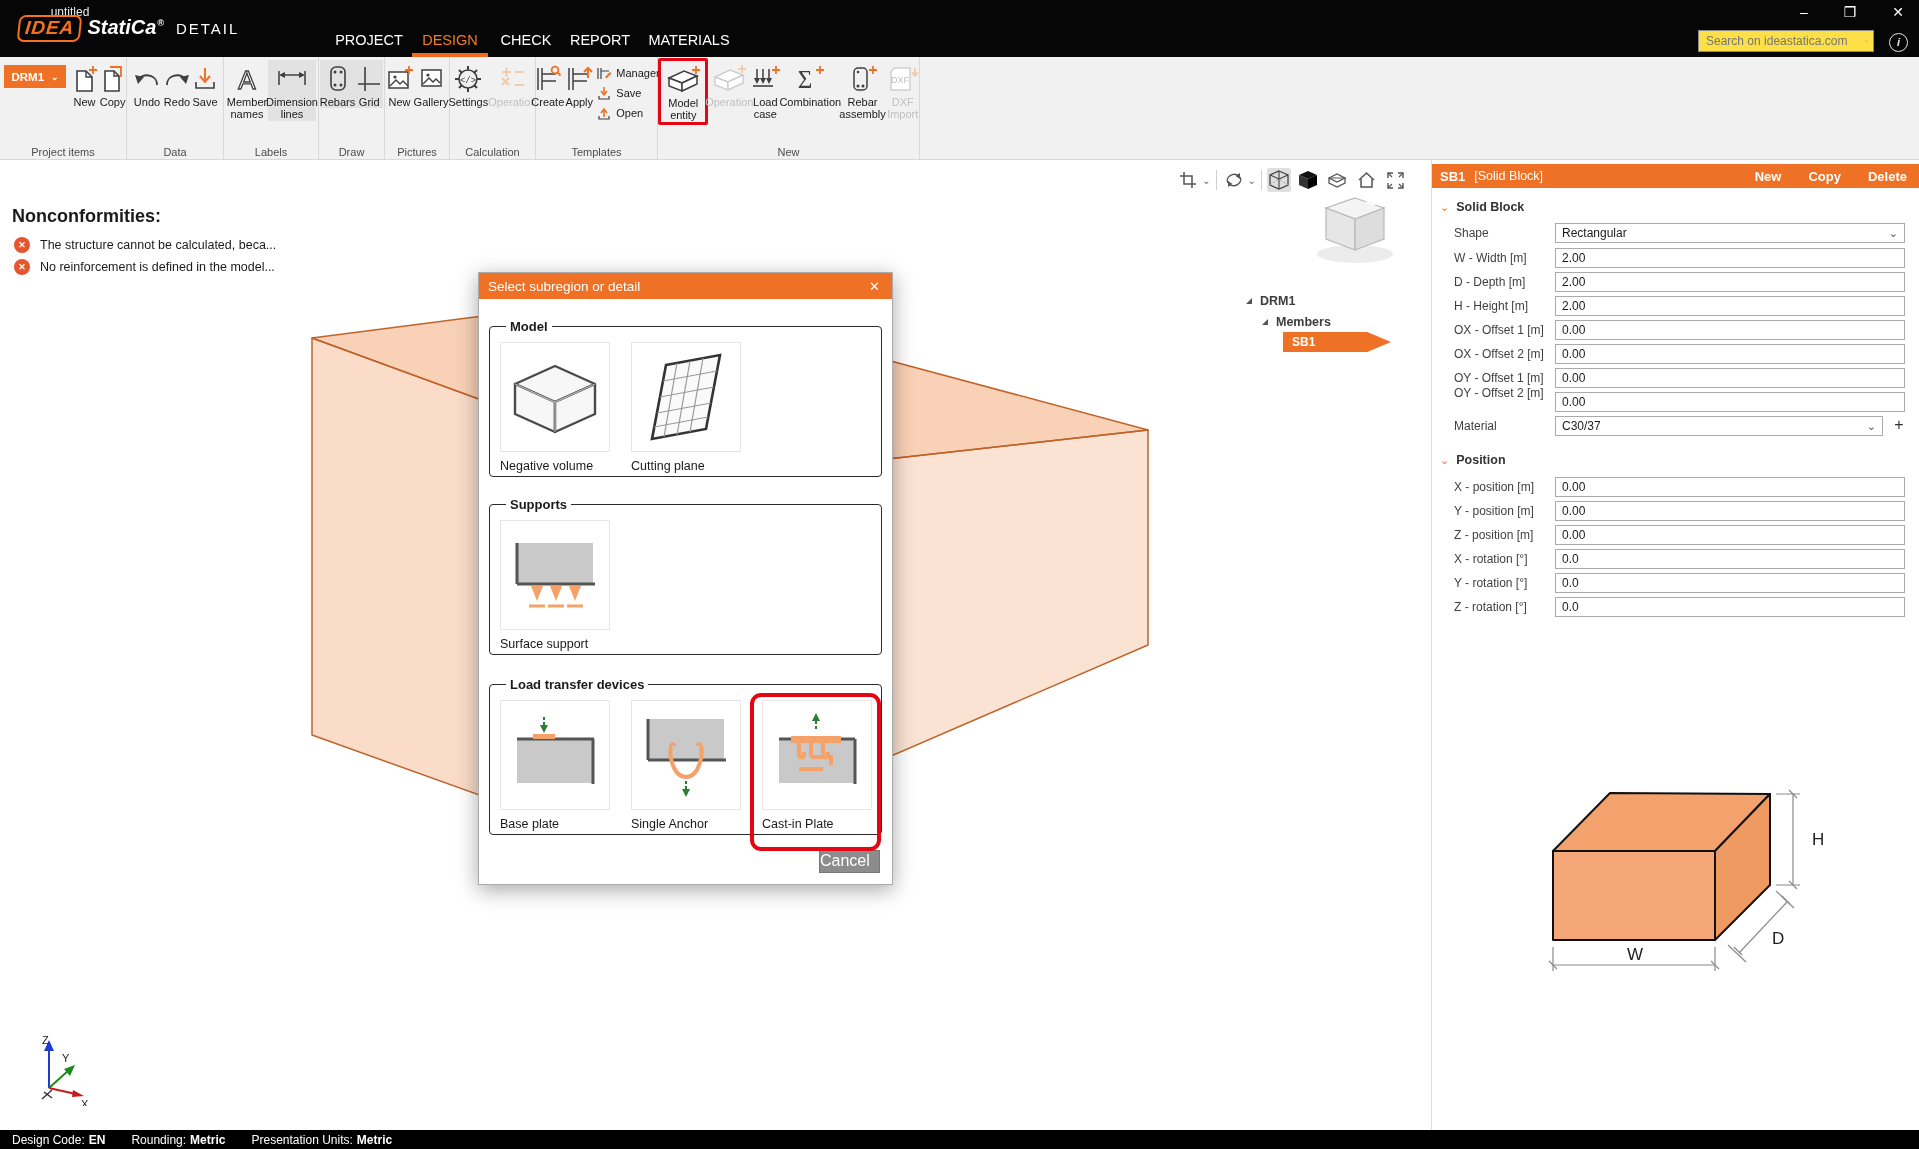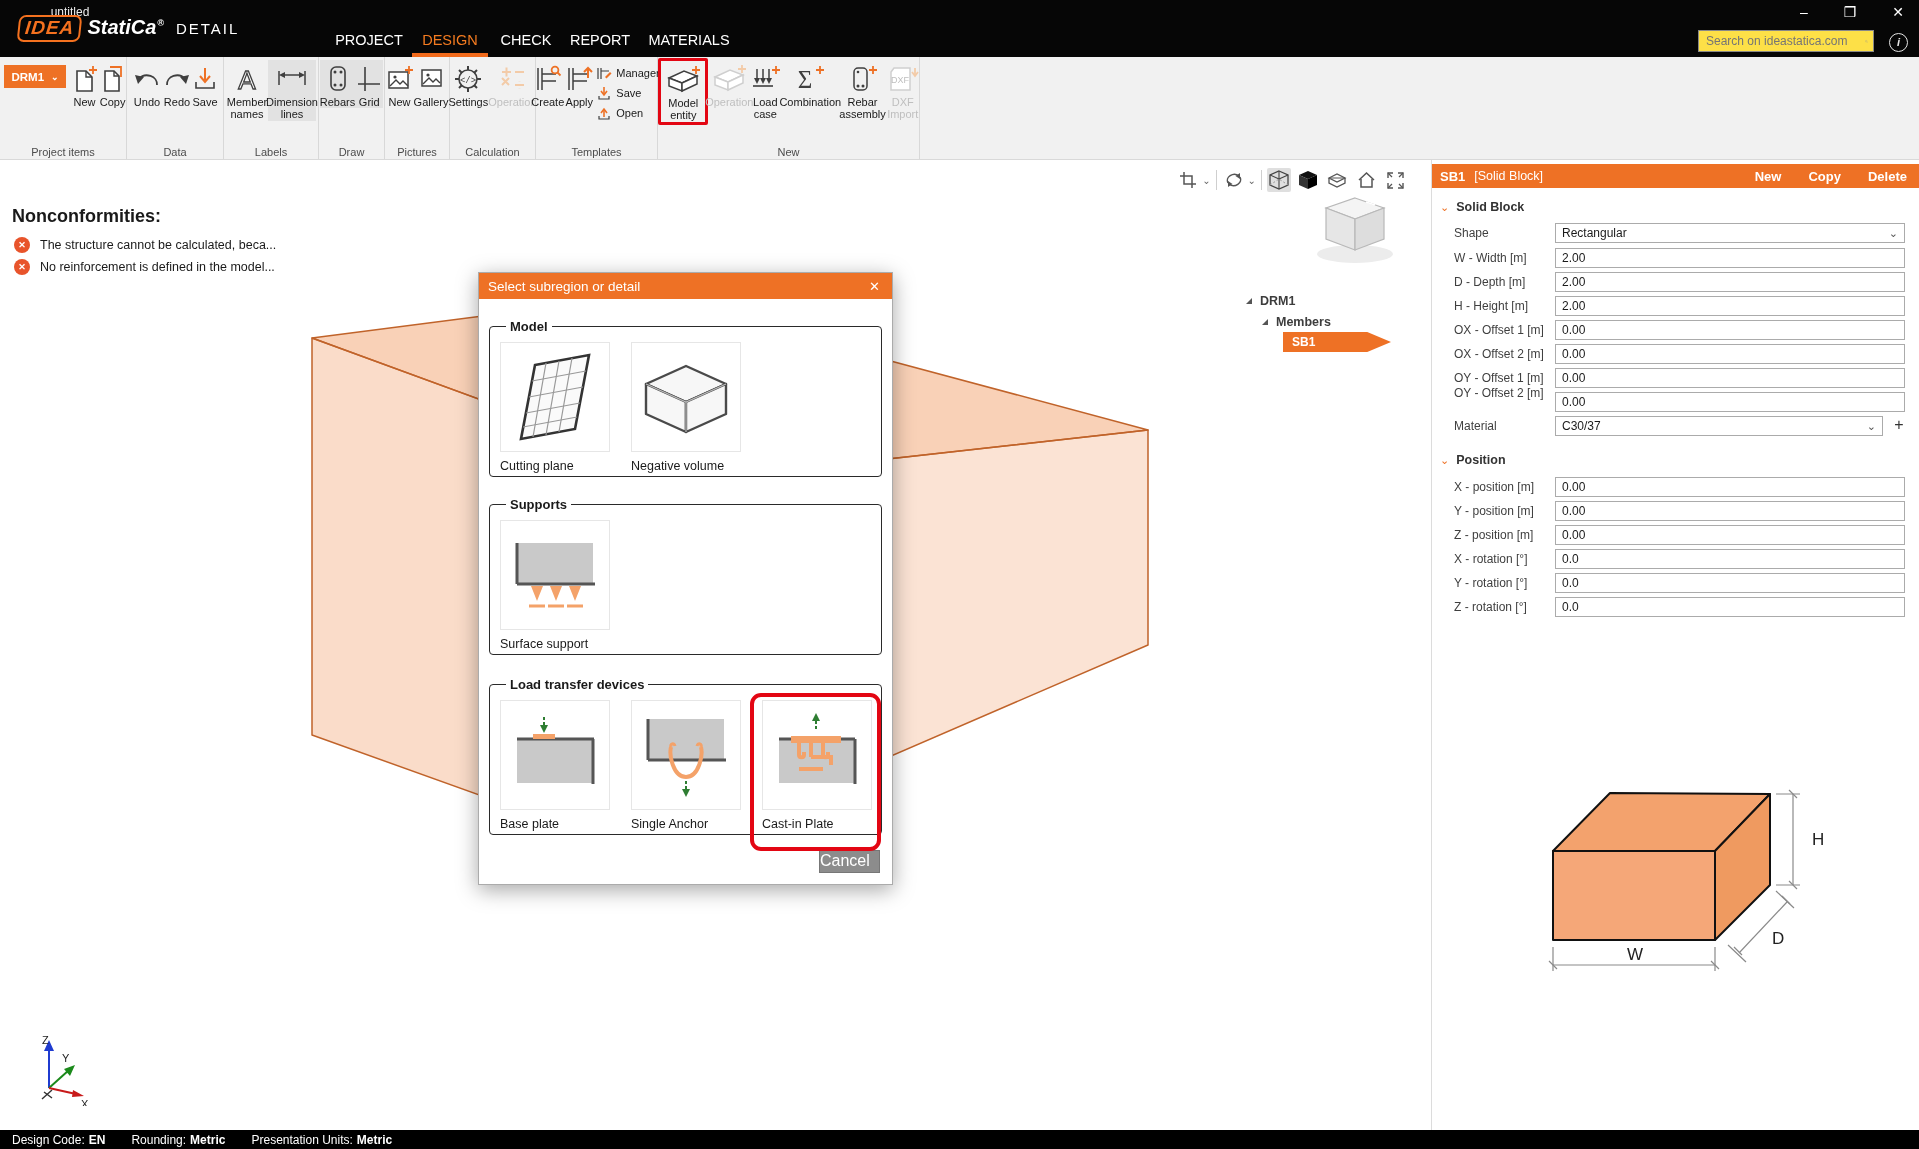--- a/index.html
+++ b/index.html
@@ -525,42 +525,42 @@
     <div class="dtitle">
       <span>Select subregion or detail</span>
       <span class="dclose">✕</span>
     </div>
     <div class="dbody">
       <fieldset>
         <legend>Model</legend>
         <div class="tiles">
           <div class="tile">
             <div class="timg">
-              <svg width="88" height="92" viewBox="0 0 88 92">
-                <polygon points="24,14 78,4 64,78 10,88" fill="#FAFAFA" stroke="#333" stroke-width="2.6"></polygon>
-                <g stroke="#999" stroke-width="1.2" fill="none">
-                  <path d="M21,30 L75,20 M18,46 L72,36 M15,62 L69,52 M12,76 L66,66"></path>
-                  <path d="M35,12 L22,86 M48,10 L35,84 M61,7 L48,81"></path>
-                </g>
-              </svg>
-            </div>
-            <div class="tlabel">Cutting plane</div>
-          </div>
-          <div class="tile">
-            <div class="timg">
               <svg width="92" height="78" viewBox="0 0 92 78">
                 <g fill="#F7F7F7" stroke="#4a4a4a" stroke-width="2.4" stroke-linejoin="round">
                   <polygon points="6,26 46,8 86,26 46,44"></polygon>
                   <polygon points="6,26 6,56 46,74 46,44"></polygon>
                   <polygon points="46,44 46,74 86,56 86,26"></polygon>
                 </g>
                 <path d="M6 26l40 18 40-18M46 44v30" fill="none" stroke="#bbb" stroke-width="1.2"></path>
               </svg>
             </div>
             <div class="tlabel">Negative volume</div>
+          </div>
+          <div class="tile">
+            <div class="timg">
+              <svg width="88" height="92" viewBox="0 0 88 92">
+                <polygon points="24,14 78,4 64,78 10,88" fill="#FAFAFA" stroke="#333" stroke-width="2.6"></polygon>
+                <g stroke="#999" stroke-width="1.2" fill="none">
+                  <path d="M21,30 L75,20 M18,46 L72,36 M15,62 L69,52 M12,76 L66,66"></path>
+                  <path d="M35,12 L22,86 M48,10 L35,84 M61,7 L48,81"></path>
+                </g>
+              </svg>
+            </div>
+            <div class="tlabel">Cutting plane</div>
           </div>
         </div>
       </fieldset>
 
       <fieldset style="margin-top:20px">
         <legend>Supports</legend>
         <div class="tiles">
           <div class="tile">
             <div class="timg">
               <svg width="92" height="92" viewBox="0 0 92 92">

